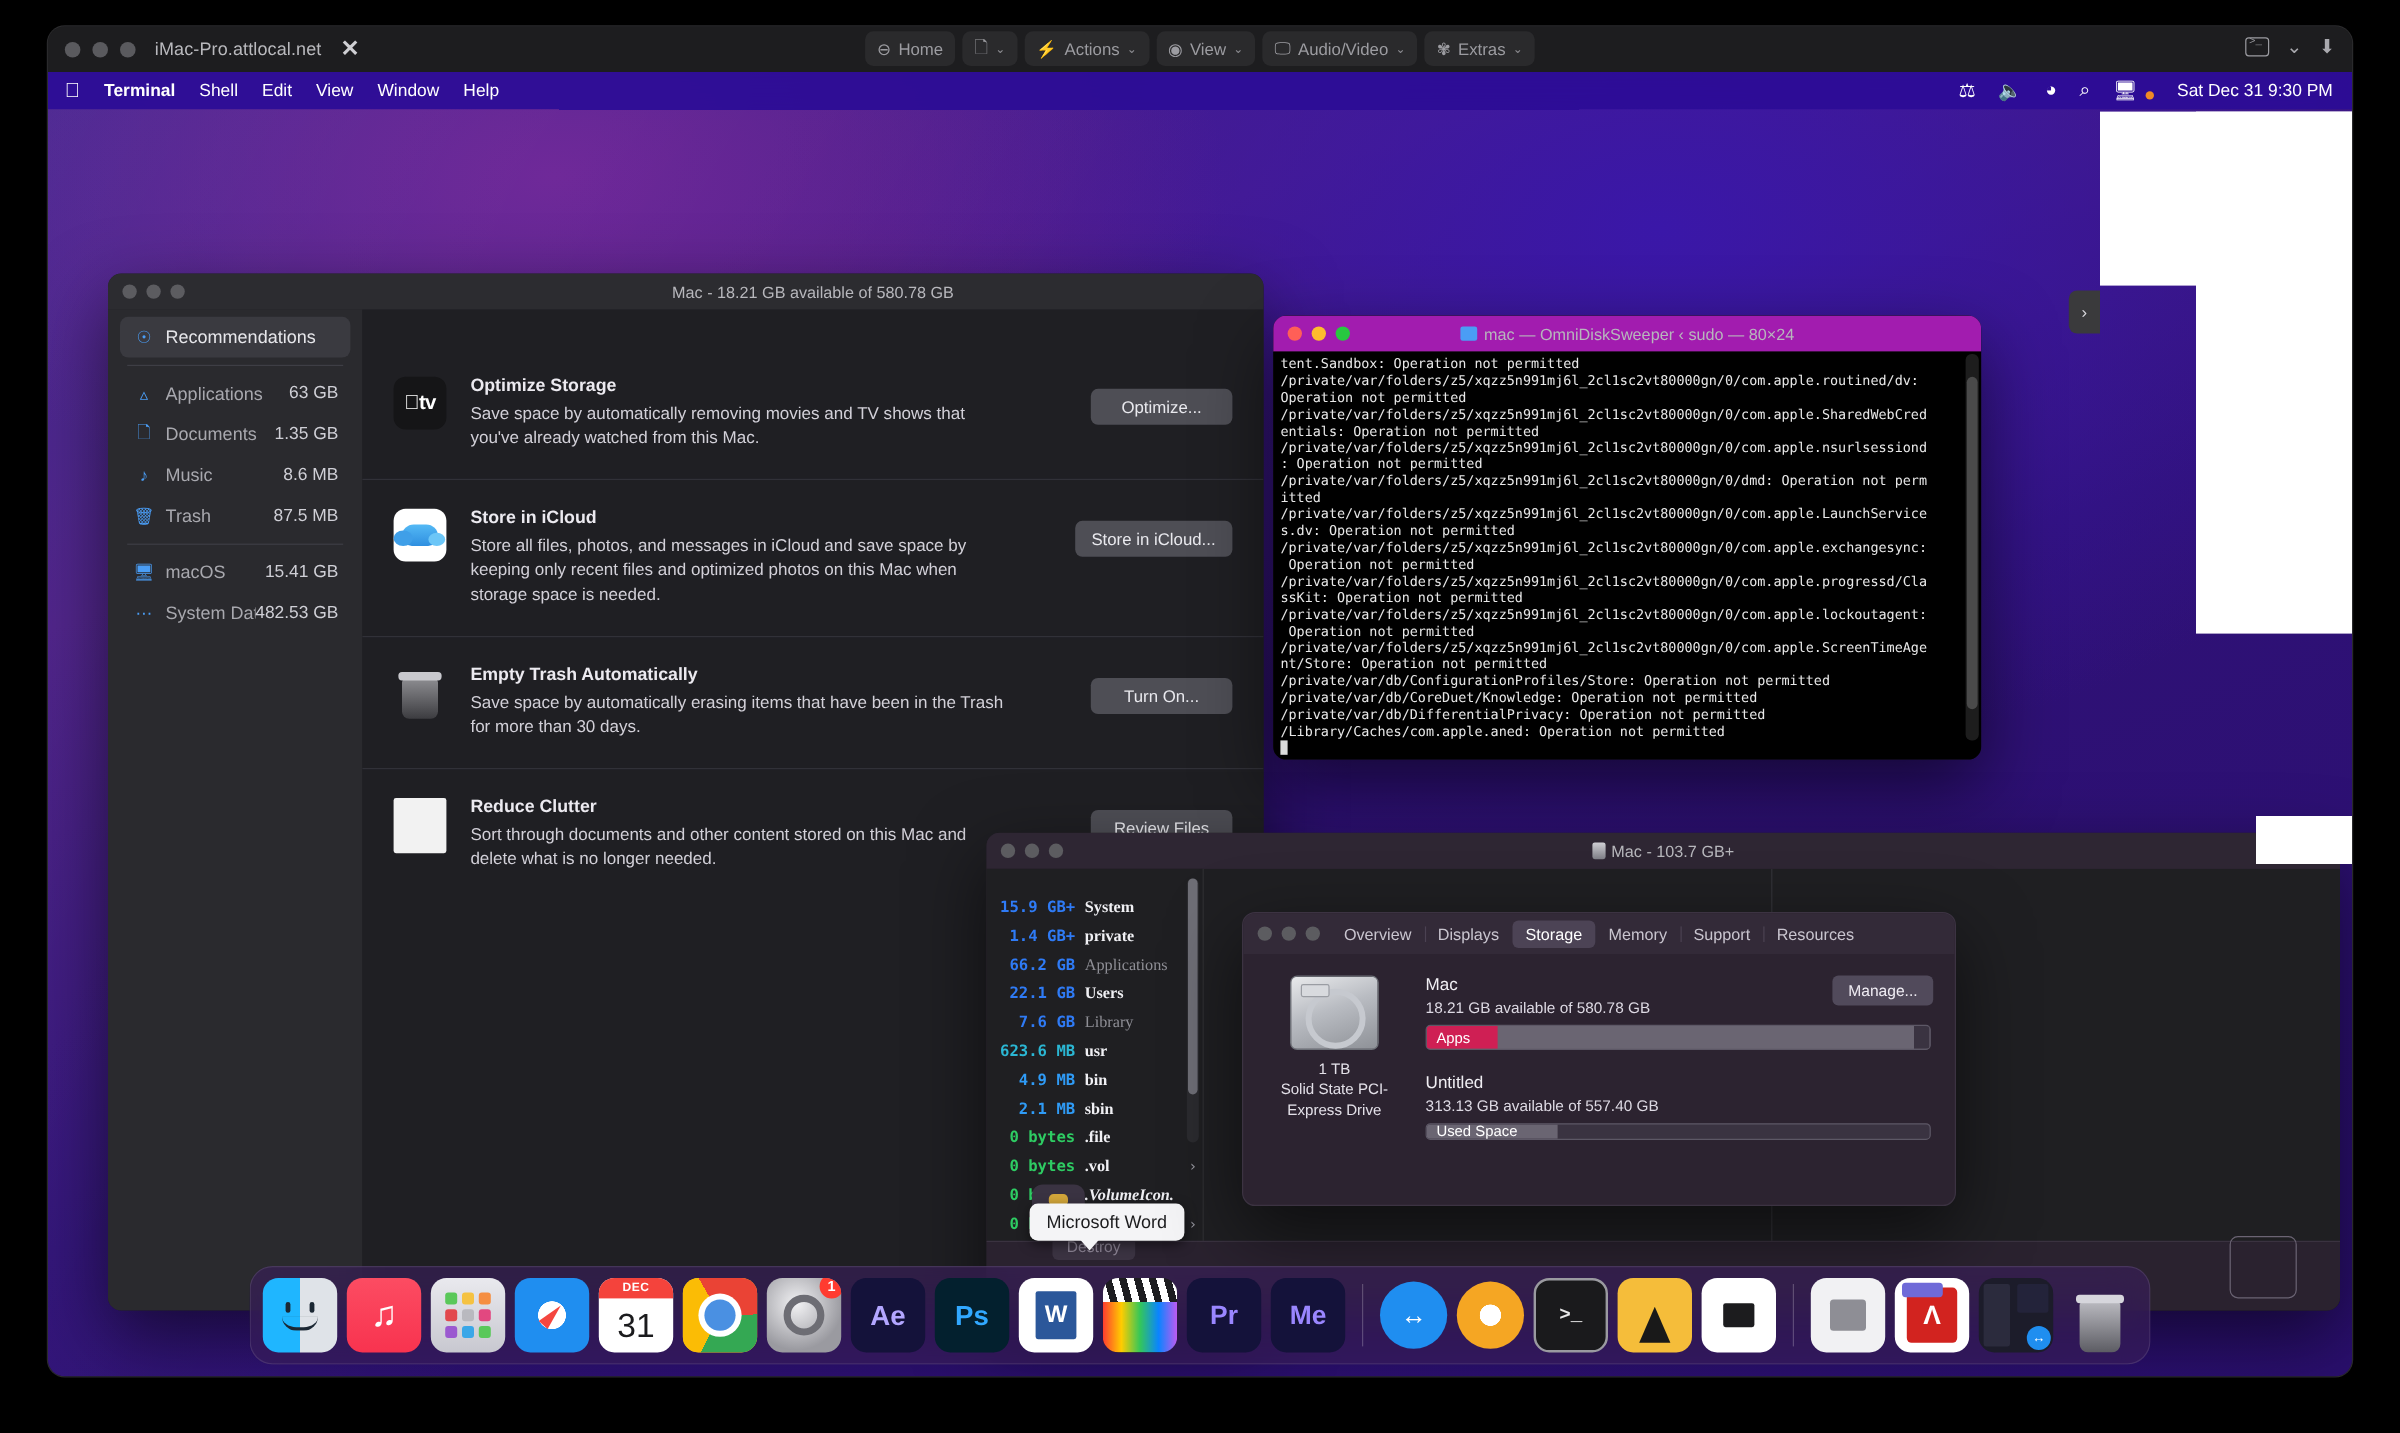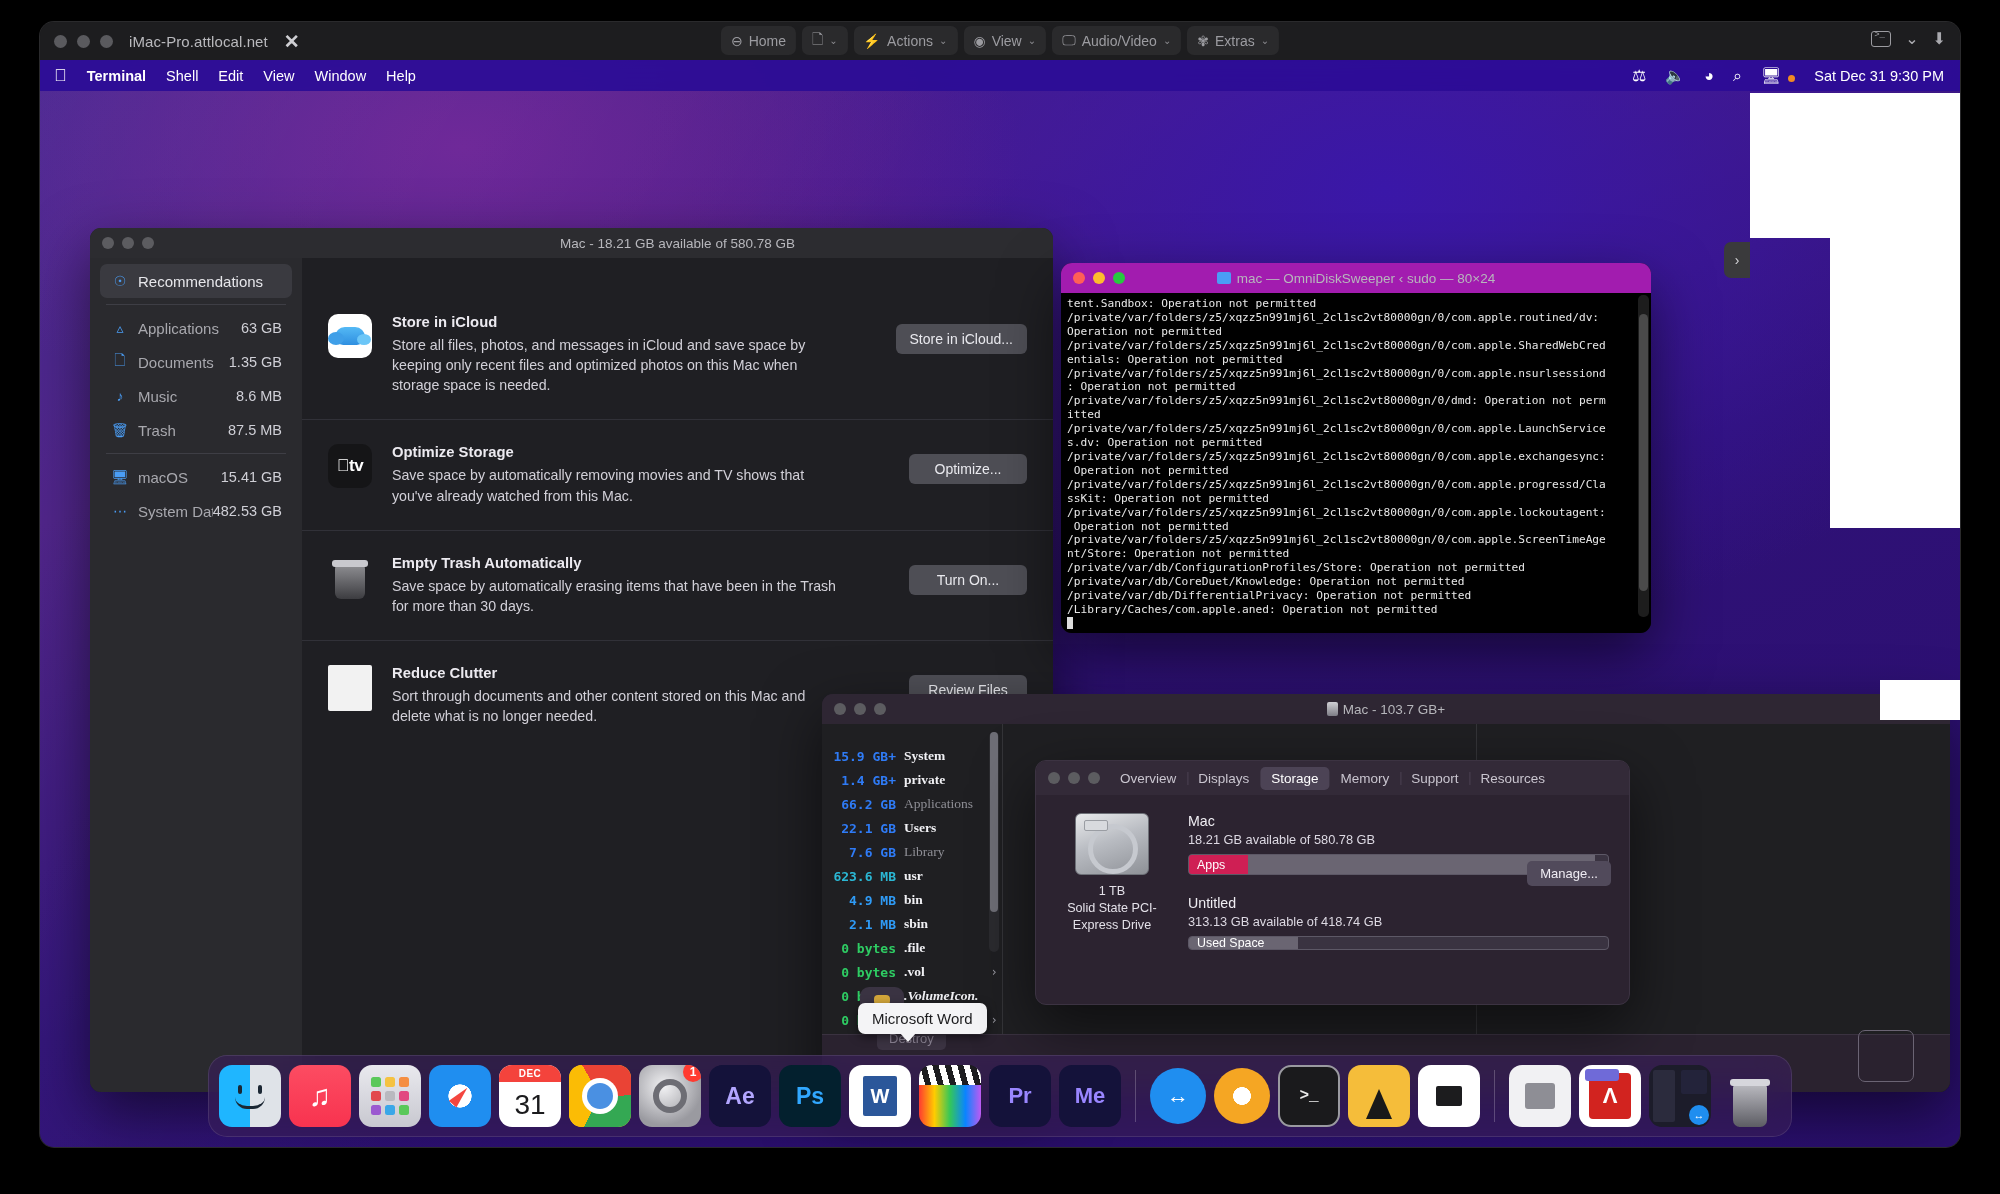--- a/index.html
+++ b/index.html
@@ -180,21 +180,21 @@
   .atm-hdd:before{content:"";position:absolute;left:12px;top:10px;width:40px;height:40px;border-radius:50%;border:5px solid #c6c9cf;}
   .atm-hdd:after{content:"";position:absolute;left:8px;top:6px;width:22px;height:9px;background:#d8dade;border:1px solid #9a9da3;border-radius:2px;}
   .atm-right{flex:1;}
   .atm-vol{font-size:14.2px;color:#f0eef3;margin-bottom:3px;}
   .atm-sub{font-size:12.8px;color:#ddd9e3;margin-bottom:7px;}
   .atm-bar{height:21px;border-radius:4px;background:#6a6572;position:relative;overflow:hidden;border:1px solid #5d5866;}
   .atm-seg{position:absolute;top:0;bottom:0;display:flex;align-items:center;padding-left:8px;font-size:12.4px;color:#fff;}
   .atm-bar2{height:14px;border-radius:4px;background:#3a3341;position:relative;overflow:hidden;border:1px solid #5d5866;}
   .atm-manage{
     position:absolute;right:18px;top:52px;background:#514a5b;color:#efecf3;font-size:13px;
-    padding:5px 13px;border-radius:5px;margin-top:48px;
+    padding:5px 13px;border-radius:5px;
   }
 
   
   .whitebox{position:absolute;background:#fff;}
 
   
   .slide-tab{
     position:absolute;left:1684px;top:182px;width:26px;height:36px;background:#3a3a3c;
     border-radius:7px 0 0 7px;display:flex;align-items:center;justify-content:center;
     color:#d8d8dc;font-size:14px;
@@ -383,37 +383,37 @@
               <span class="sm-ico">⋯</span>
               <span class="sm-label">System Data</span>
               <span class="sm-size">482.53 GB</span>
             </div>
           </div>
 
           <div class="sm-main">
             <div class="sm-main-head"></div>
 
             <div class="sm-card">
+              <div class="sm-appico appletv">tv</div>
+              <div class="sm-txt">
+                <div class="sm-h">Optimize Storage</div>
+                <div class="sm-p">Save space by automatically removing movies and TV shows that you've already watched from this Mac.</div>
+              </div>
+              <div class="sm-btn">Optimize...</div>
+            </div>
+
+            <div class="sm-card">
               <div class="sm-appico icloud">
                   <span class="c"></span>
                 </div>
               <div class="sm-txt">
                 <div class="sm-h">Store in iCloud</div>
                 <div class="sm-p">Store all files, photos, and messages in iCloud and save space by keeping only recent files and optimized photos on this Mac when storage space is needed.</div>
               </div>
               <div class="sm-btn">Store in iCloud...</div>
-            </div>
-
-            <div class="sm-card">
-              <div class="sm-appico appletv">tv</div>
-              <div class="sm-txt">
-                <div class="sm-h">Optimize Storage</div>
-                <div class="sm-p">Save space by automatically removing movies and TV shows that you've already watched from this Mac.</div>
-              </div>
-              <div class="sm-btn">Optimize...</div>
             </div>
 
             <div class="sm-card">
               <div class="sm-appico trashico">
                   <span class="can"></span>
                 </div>
               <div class="sm-txt">
                 <div class="sm-h">Empty Trash Automatically</div>
                 <div class="sm-p">Save space by automatically erasing items that have been in the Trash for more than 30 days.</div>
               </div>
@@ -591,21 +591,21 @@
             <div>
               <div class="atm-vol">Mac</div>
               <div class="atm-sub">18.21 GB available of 580.78 GB</div>
               <div class="atm-bar">
                 <div class="atm-seg" style="left:0;width:14%;background:#cf1f54;">Apps</div>
                 <div style="position:absolute;right:0;top:0;bottom:0;width:3%;background:#3a3341;"></div>
               </div>
             </div>
             <div style="margin-top:20px;">
               <div class="atm-vol">Untitled</div>
-              <div class="atm-sub">313.13 GB available of 418.74 GB</div>
+              <div class="atm-sub">313.13 GB available of 557.40 GB</div>
               <div class="atm-bar2">
                 <div class="atm-seg" style="left:0;width:26%;background:#6a6572;">Used Space</div>
               </div>
             </div>
           </div>
           <div class="atm-manage">Manage...</div>
         </div>
       </div>
 
       <div class="slide-tab">

